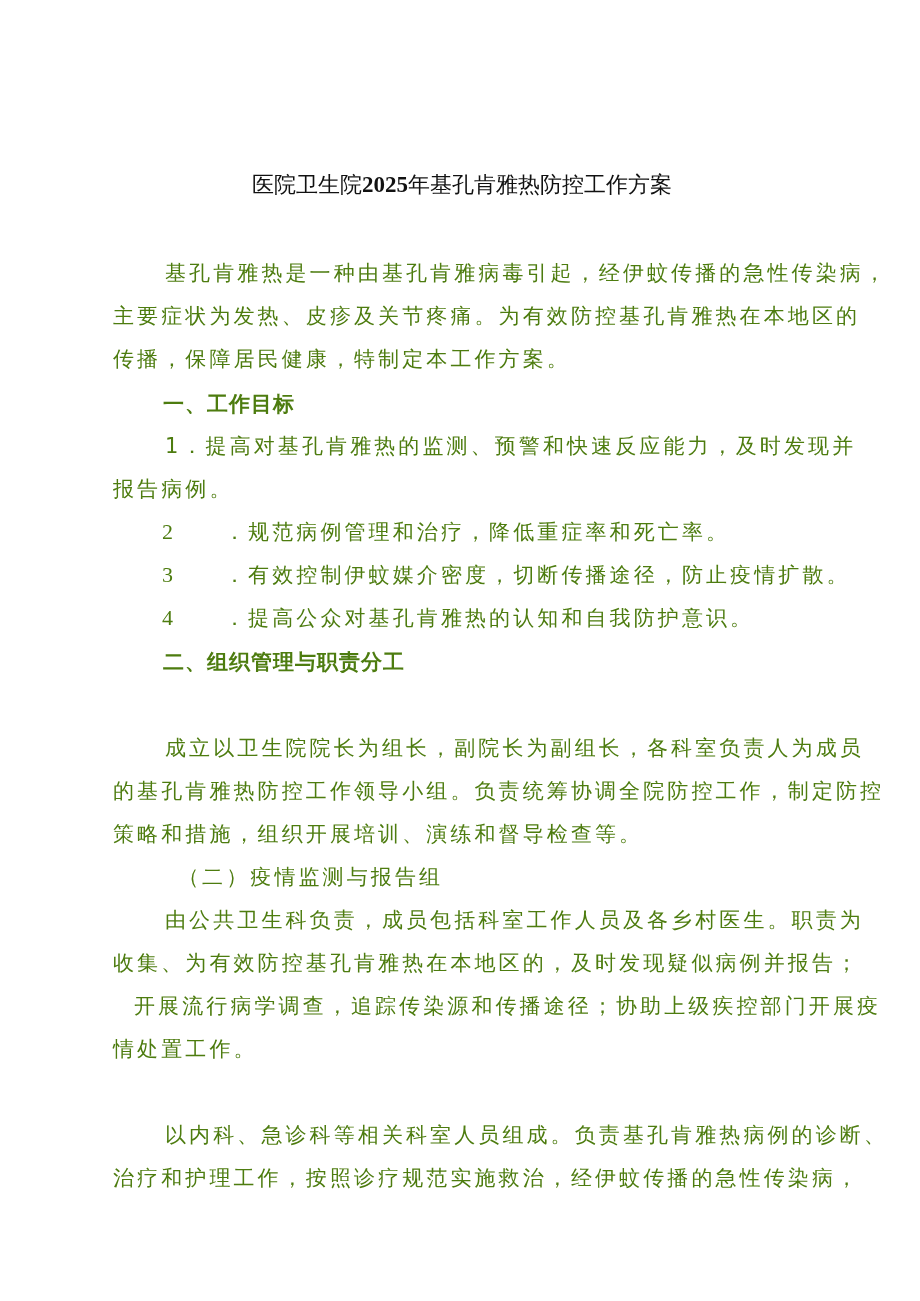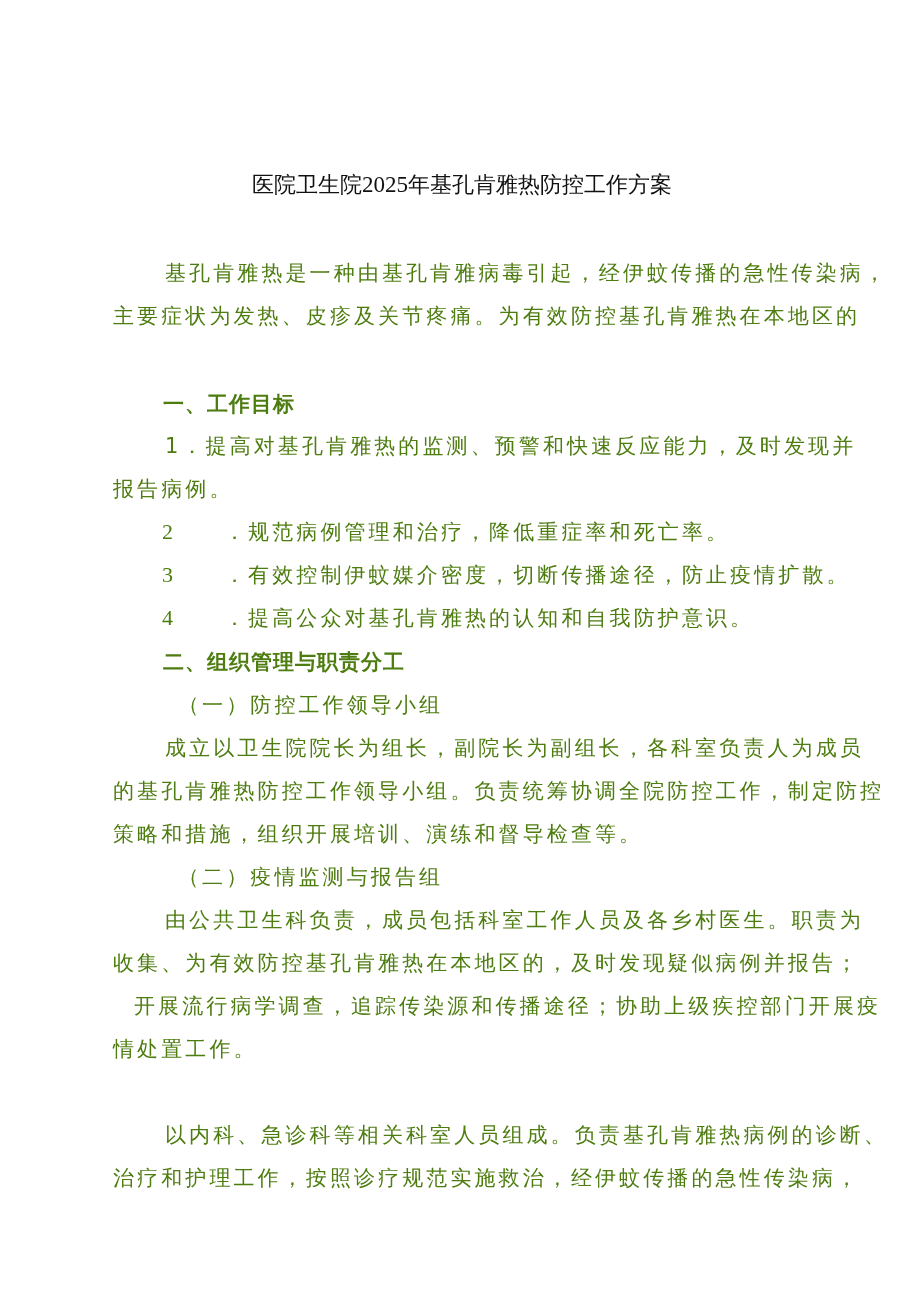--- a/index.html
+++ b/index.html
@@ -1,52 +1,52 @@
 <!DOCTYPE html>
 <html><head>
   <meta charset="utf-8">
   <style>
     html, body { margin: 0; padding: 0; background: #ffffff; }
     body { width: 920px; height: 1301px; position: relative; overflow: hidden; color: #1a1a1a; }
     .page { position: absolute; left: 0; top: 0; width: 920px; height: 1301px; background: #fff; }
     .line { position: absolute; white-space: nowrap; font-family: "DejaVu Sans", sans-serif; font-size: 21px; line-height: 28px; letter-spacing: 3.1px; color: #4d7c0f; }
     .title { position: absolute; left: 252px; top: 170px; font-family: "DejaVu Sans", sans-serif; font-size: 22px; line-height: 30px; letter-spacing: 0px; color: #111; white-space: nowrap; }
-    .title b { font-family: "Liberation Serif", serif; font-weight: normal; font-size: 23px; }
+    .title b { font-family: "Liberation Serif", serif; font-weight: bold; font-size: 23px; }
     .h1 { font-weight: bold; letter-spacing: 1px; font-size: 21px; }
     .num { display: inline-block; width: 62px; letter-spacing: 0; font-family: "Liberation Serif", serif; font-size: 22px; }
   </style>
 </head>
 <body>
 
 <div class="page">
 
   <div class="title">
     <span>医院卫生院</span><b>2025</b><span>年基孔肯雅热防控工作方案</span>
   </div>
 
   <div class="line" style="left:165px; top:259px;">基孔肯雅热是一种由基孔肯雅病毒引起，经伊蚊传播的急性传染病，</div>
   <div class="line" style="left:113px; top:302px;">主要症状为发热、皮疹及关节疼痛。为有效防控基孔肯雅热在本地区的</div>
+  <div class="line" style="left:113px; top:345px;">传播，保障居民健康，特制定本工作方案。</div>
 
   <div class="line h1" style="left:163px; top:390px;">一、工作目标</div>
   <div class="line" style="left:165px; top:432px;">1．提高对基孔肯雅热的监测、预警和快速反应能力，及时发现并</div>
   <div class="line" style="left:113px; top:475px;">报告病例。</div>
 
   <div class="line" style="left:162px; top:518px;">
     <span class="num">2</span><span>．规范病例管理和治疗，降低重症率和死亡率。</span>
   </div>
   <div class="line" style="left:162px; top:561px;">
     <span class="num">3</span><span>．有效控制伊蚊媒介密度，切断传播途径，防止疫情扩散。</span>
   </div>
   <div class="line" style="left:162px; top:604px;">
     <span class="num">4</span><span>．提高公众对基孔肯雅热的认知和自我防护意识。</span>
   </div>
 
   <div class="line h1" style="left:163px; top:648px;">二、组织管理与职责分工</div>
 
-  <div class="line" style="left:178px; top:691px;">（一）防控工作领导小组</div>
   <div class="line" style="left:165px; top:734px;">成立以卫生院院长为组长，副院长为副组长，各科室负责人为成员</div>
   <div class="line" style="left:113px; top:777px;">的基孔肯雅热防控工作领导小组。负责统筹协调全院防控工作，制定防控</div>
   <div class="line" style="left:113px; top:820px;">策略和措施，组织开展培训、演练和督导检查等。</div>
 
   <div class="line" style="left:178px; top:863px;">（二）疫情监测与报告组</div>
   <div class="line" style="left:165px; top:906px;">由公共卫生科负责，成员包括科室工作人员及各乡村医生。职责为</div>
   <div class="line" style="left:113px; top:949px;">收集、为有效防控基孔肯雅热在本地区的，及时发现疑似病例并报告；</div>
   <div class="line" style="left:113px; top:992px;margin-left:21px;">开展流行病学调查，追踪传染源和传播途径；协助上级疾控部门开展疫</div>
   <div class="line" style="left:113px; top:1035px;">情处置工作。</div>
 

